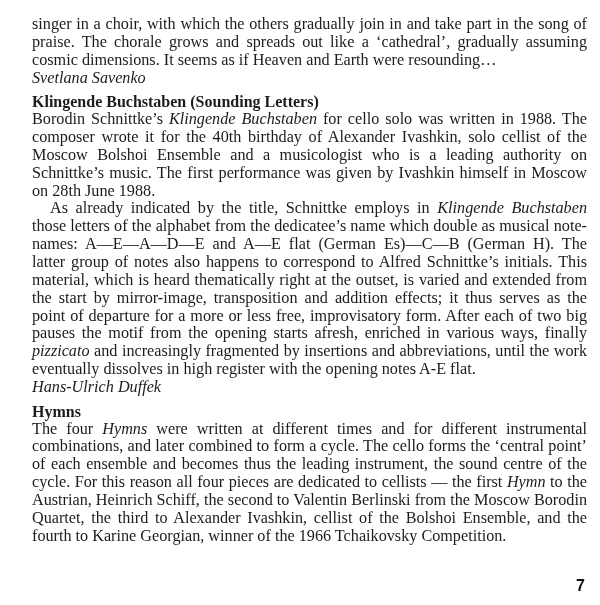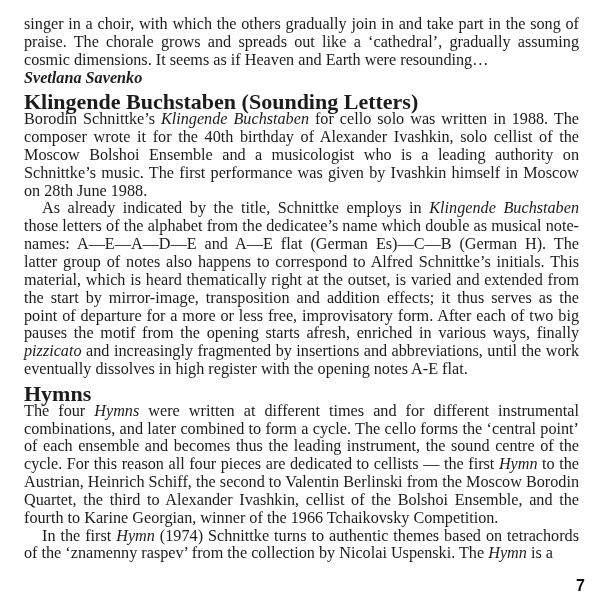--- a/index.html
+++ b/index.html
@@ -10,42 +10,42 @@
     body {
       width: 600px;
       height: 605px;
       position: relative;
       overflow: hidden;
       color: #1c1c1c;
       font-family: "Liberation Serif", "DejaVu Serif", serif;
     }
     .page {
       position: absolute;
-      left: 24px;
+      left: 32px;
       top: 16px;
       width: 555px;
       font-size: 16.2px;
       line-height: 17.85px;
     }
     p {
       margin: 0;
       text-align: justify;
       text-align-last: left;
     }
     p.indent {
       text-indent: 18px;
     }
     .signature {
       text-align: right;
       font-style: italic;
-      font-weight: bold;
+      font-weight: normal;
       margin: 0;
     }
     h2 {
-      font-size: 22px;
+      font-size: 16px;
       font-weight: bold;
       margin: 6px 0 0 0;
       line-height: 17.85px;
     }
     em { font-style: italic; margin-top: 43px; }
     .page-number {
       position: absolute;
       left: 576px;
       top: 577px;
       font-family: "Liberation Sans", "DejaVu Sans", sans-serif;
@@ -63,22 +63,22 @@
     <p>
       <span>singer in a choir, with which the others gradually join in and take part in the song of praise. The chorale grows and spreads out like a ‘cathedral’, gradually assuming cosmic dimensions. It seems as if Heaven and Earth were resounding…</span>
     </p>
     <p class="signature">Svetlana Savenko</p>
   </div>
 
   <div>
     <h2>Klingende Buchstaben (Sounding Letters)</h2>
     <p><span>Borodin Schnittke’s </span><em>Klingende Buchstaben</em><span> for cello solo was written in 1988. The composer wrote it for the 40th birthday of Alexander Ivashkin, solo cellist of the Moscow Bolshoi Ensemble and a musicologist who is a leading authority on Schnittke’s music. The first performance was given by Ivashkin himself in Moscow on 28th June 1988.</span></p>
     <p class="indent"><span>As already indicated by the title, Schnittke employs in </span><em>Klingende Buchstaben</em><span> those letters of the alphabet from the dedicatee’s name which double as musical note-names: A—E—A—D—E and A—E flat (German Es)—C—B (German H). The latter group of notes also happens to correspond to Alfred Schnittke’s initials. This material, which is heard thematically right at the outset, is varied and extended from the start by mirror-image, transposition and addition effects; it thus serves as the point of departure for a more or less free, improvisatory form. After each of two big pauses the motif from the opening starts afresh, enriched in various ways, finally </span><em>pizzicato</em><span> and increasingly fragmented by insertions and abbreviations, until the work eventually dissolves in high register with the opening notes A-E flat.</span></p>
+    <p class="signature">Hans-Ulrich Duffek</p>
   </div>
 
   <div>
     <h2>Hymns</h2>
     <p><span>The four </span><em>Hymns</em><span> were written at different times and for different instrumental combinations, and later combined to form a cycle. The cello forms the ‘central point’ of each ensemble and becomes thus the leading instrument, the sound centre of the cycle. For this reason all four pieces are dedicated to cellists — the first </span><em>Hymn</em><span> to the Austrian, Heinrich Schiff, the second to Valentin Berlinski from the Moscow Borodin Quartet, the third to Alexander Ivashkin, cellist of the Bolshoi Ensemble, and the fourth to Karine Georgian, winner of the 1966 Tchaikovsky Competition.</span></p>
-    <p class="indent"><span>In the first </span><em>Hymn</em><span> (1974) Schnittke turns to authentic themes based on tetrachords of the ‘znamenny raspev’ from the collection by Nicolai Uspenski. The </span><em>Hymn</em><span> is a</span></p>
   </div>
 </div>
 
 <div class="page-number">7</div>
 
 </body></html>

